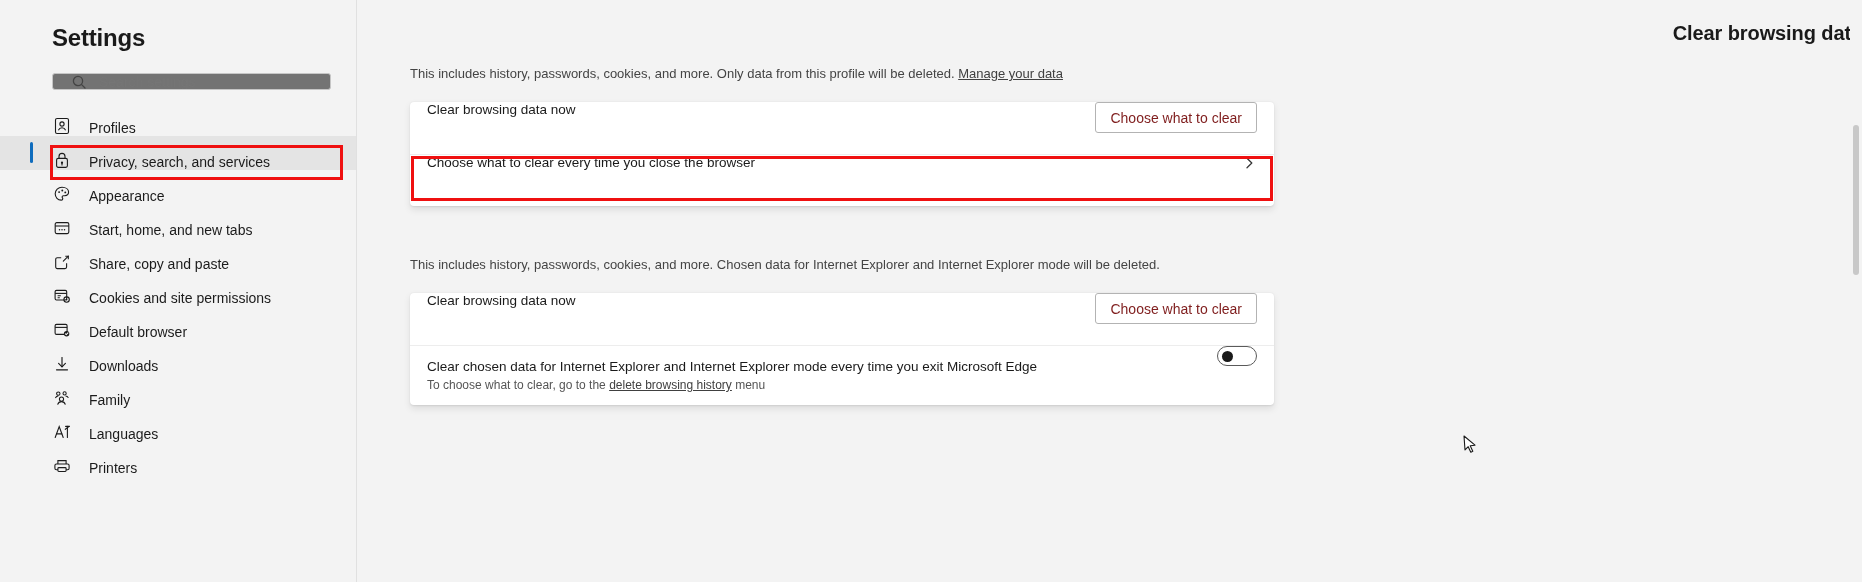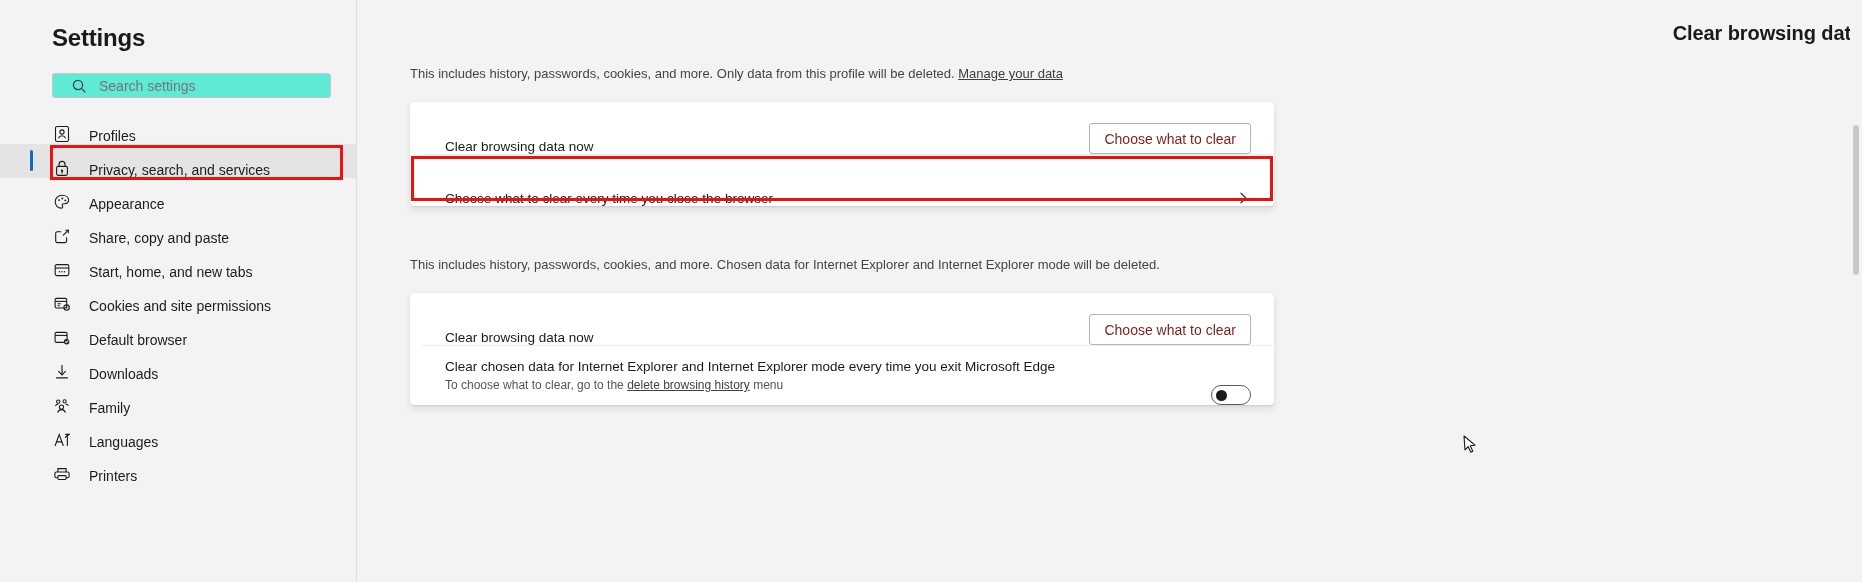--- a/index.html
+++ b/index.html
@@ -32,22 +32,22 @@
   .settings-title {
     font-size: 24px;
     font-weight: 600;
     color: #1a1a1a;
     margin: 14px 0 0 52px;
     letter-spacing: -0.2px;
   }
   .search-wrap {
     margin: 21px 0 0 52px;
     width: 279px;
-    height: 25px;
-    background: #5eead4;
+    height: 17px;
+    background: #737373;
     border: 1px solid #c6c6c6;
     border-radius: 3px;
     display: flex;
     align-items: center;
     padding: 0 18px;
   }
   .search-icon {
     width: 16px; height: 16px;
     flex: 0 0 16px;
     margin-right: 12px;
@@ -146,25 +146,24 @@
   .card {
     width: 864px;
     background: #ffffff;
     border-radius: 4px;
     margin-top: 19px;
     box-shadow: 0 0.6px 1.8px rgba(0,0,0,0.08), 0 3.2px 7.2px rgba(0,0,0,0.09);
     overflow: hidden;
   }
   .row {
     display: flex;
-    align-items: flex-end;
-    padding: 0 23px;
+    align-items: flex-start;
+    padding: 0 17px;
     min-height: 52px;
     position: relative;
-    margin-left: 12px;
   }
   .row + .row { border-top: 1px solid #ededed; }
   .row-label {
     font-size: 13.5px;
     color: #1a1a1a;
     flex: 1 1 auto;
   }
   .row-sub {
     font-size: 12px;
     color: #555;
@@ -303,39 +302,39 @@
             <circle cx="10.3" cy="6.5" r=".95" fill="currentColor" stroke="none"></circle>
             <circle cx="13.3" cy="8.4" r=".95" fill="currentColor" stroke="none"></circle>
           </svg>
         </span>
         <span class="nav-label">Appearance</span>
       </li>
 
       <li class="nav-item">
         <span class="ico">
           <svg viewBox="0 0 20 20" fill="none" stroke="currentColor" stroke-width="1.1">
-            <path d="M13.3 4.2h3v3"></path>
-            <path d="M16.3 4.2l-5 5" stroke-linecap="round"></path>
-            <path d="M14.6 11.2v3.8a1.6 1.6 0 0 1-1.6 1.6H5.3a1.6 1.6 0 0 1-1.6-1.6V7.3a1.6 1.6 0 0 1 1.6-1.6h3.9"></path>
-          </svg>
-        </span>
-        <span class="nav-label">Share, copy and paste</span>
-      </li>
-
-      <li class="nav-item">
-        <span class="ico">
-          <svg viewBox="0 0 20 20" fill="none" stroke="currentColor" stroke-width="1.1">
             <rect x="3.2" y="4.6" width="13.6" height="11" rx="1.5"></rect>
             <path d="M3.2 8h13.6"></path>
             <circle cx="7.5" cy="11.8" r=".75" fill="currentColor" stroke="none"></circle>
             <circle cx="10" cy="11.8" r=".75" fill="currentColor" stroke="none"></circle>
             <circle cx="12.5" cy="11.8" r=".75" fill="currentColor" stroke="none"></circle>
           </svg>
         </span>
         <span class="nav-label">Start, home, and new tabs</span>
+      </li>
+
+      <li class="nav-item">
+        <span class="ico">
+          <svg viewBox="0 0 20 20" fill="none" stroke="currentColor" stroke-width="1.1">
+            <path d="M13.3 4.2h3v3"></path>
+            <path d="M16.3 4.2l-5 5" stroke-linecap="round"></path>
+            <path d="M14.6 11.2v3.8a1.6 1.6 0 0 1-1.6 1.6H5.3a1.6 1.6 0 0 1-1.6-1.6V7.3a1.6 1.6 0 0 1 1.6-1.6h3.9"></path>
+          </svg>
+        </span>
+        <span class="nav-label">Share, copy and paste</span>
       </li>
 
       <li class="nav-item">
         <span class="ico">
           <svg viewBox="0 0 20 20" fill="none" stroke="currentColor" stroke-width="1.1">
             <rect x="3.1" y="4.4" width="11.6" height="9.6" rx="1.4"></rect>
             <path d="M3.1 7.4h11.6"></path>
             <path d="M5.6 9.8h3.2M5.6 11.7h2.2"></path>
             <circle cx="14.6" cy="13.6" r="2.7"></circle>
             <circle cx="14.6" cy="13.6" r=".85" fill="currentColor" stroke="none"></circle>

